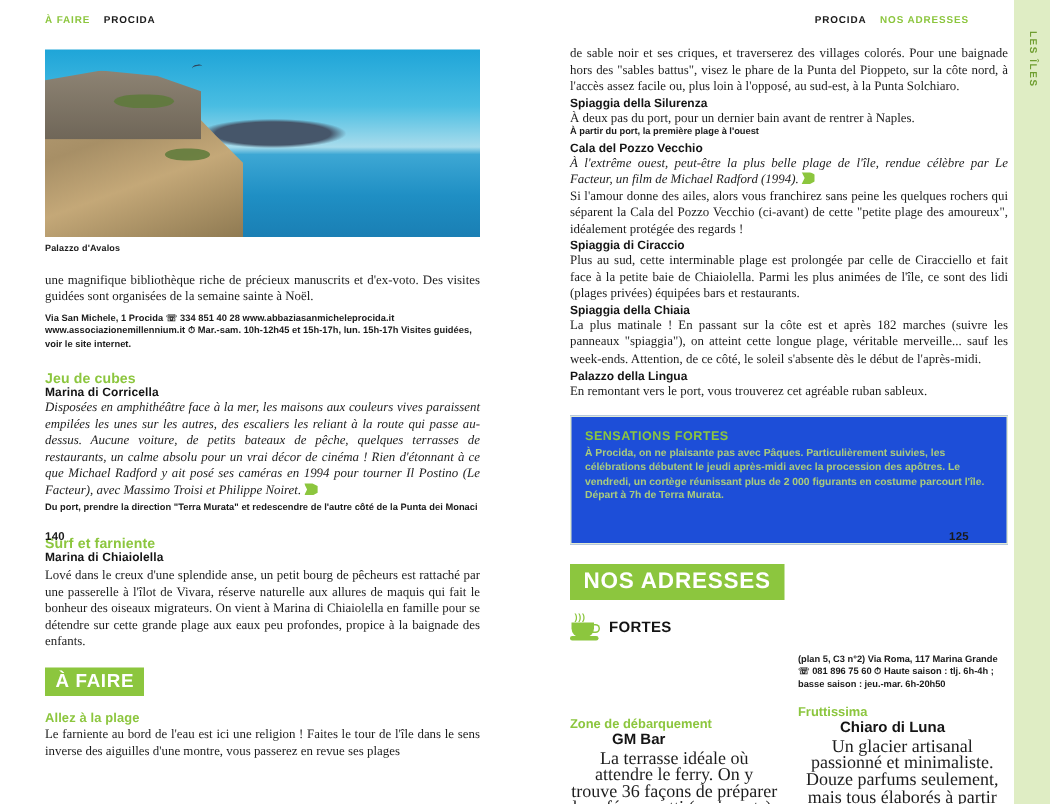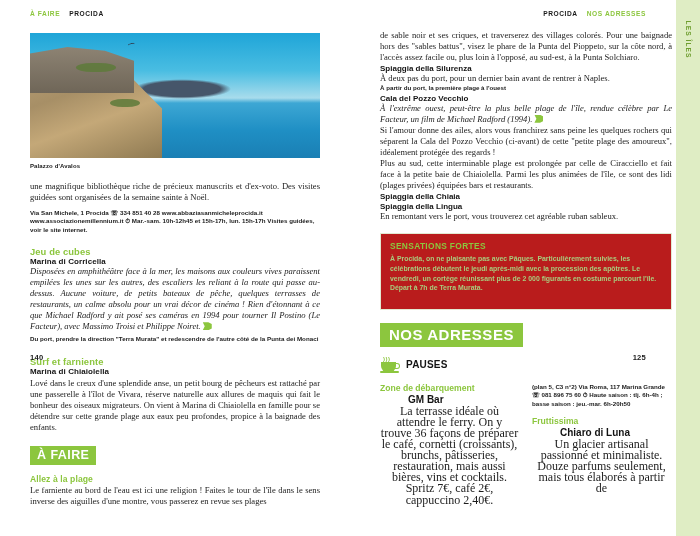--- a/index.html
+++ b/index.html
@@ -93,22 +93,22 @@
   }
   .banner.big { font-size: 15px; padding: 3px 9px 4px 9px; }
   .entry-title {
     color: #141414; font-size: 8px; font-weight: bold; margin-top: 1px;
   }
   .note {
     font-size: 6.2px; font-weight: bold; color: #1a1a1a; line-height: 8.2px;
   }
 
   .sensbox {
-    margin-top: 11px; border: 1px solid #e2ead2; background: #b91c1c;
-    padding: 7px 9px 16px 9px; width: 292px;
+    margin-top: 11px; border: 1px solid #e2ead2; background: #1d4ed8;
+    padding: 7px 9px 26px 9px; width: 292px;
   }
   .sens-title {
     color: #8cc63e; font-size: 8.4px; font-weight: bold;
     letter-spacing: .04em; margin-bottom: 3px;
   }
   .sens-body {
     color: #a9cc7d; font-size: 6.9px; line-height: 9.6px; font-weight: bold;
   }
 
   .pauses-row { display: flex; align-items: center; gap: 6px; margin-top: 9px; }
@@ -130,21 +130,21 @@
   .cup-steam {
     position: absolute; left: 3px; top: 0px;
     font-size: 6px; color: #8cc63e; font-weight: bold; letter-spacing: .5px;
   }
   .pauses-label {
     font-size: 10px; font-weight: bold; color: #141414; letter-spacing: .02em;
   }
 
   .two-col { display: flex; gap: 13px; margin-top: 9px; }
   .col { width: 139px; }
-  .addr-title { color: #8cc63e; font-size: 8.6px; font-weight: bold; }
+  .addr-title { color: #8cc63e; font-size: 8.6px; font-weight: bold; margin-top: 41px; }
   .addr-name  { color: #141414; font-size: 10px; font-weight: bold; margin-top: 1px; margin-left: 28px; }
   .addr-body {
     font-family: Liberation Serif, serif;
     font-size: 12px; line-height: 11.1px; color: #1c1c1c; margin-top: 1px; text-align: center;
   }
   .addr-meta {
     font-size: 6.2px; line-height: 8.4px; font-weight: bold; color: #1a1a1a;
   }
 
   
@@ -227,44 +227,46 @@
 
     <div class="entry-title">Spiaggia della Silurenza</div>
     <div class="serif">À deux pas du port, pour un dernier bain avant de rentrer à Naples.</div>
     <div class="note">À partir du port, la première plage à l'ouest</div>
 
     <div class="entry-title">Cala del Pozzo Vecchio</div>
     <div class="serif serif-it"><span>À l'extrême ouest, peut-être la plus belle plage de l'île, rendue célèbre par Le Facteur, un film de Michael Radford (1994).</span><span class="marker"></span></div>
 
     <div class="serif">Si l'amour donne des ailes, alors vous franchirez sans peine les quelques rochers qui séparent la Cala del Pozzo Vecchio (ci-avant) de cette "petite plage des amoureux", idéalement protégée des regards !</div>
 
+    <div class="entry-title">Spiaggia di Ciraccio</div>
     <div class="serif">Plus au sud, cette interminable plage est prolongée par celle de Ciracciello et fait face à la petite baie de Chiaiolella. Parmi les plus animées de l'île, ce sont des lidi (plages privées) équipées bars et restaurants.</div>
 
     <div class="entry-title">Spiaggia della Chiaia</div>
-
-    <div class="entry-title">Spiaggia della Lingua</div>
+    <div class="serif">La plus matinale ! En passant sur la côte est et après 182 marches (suivre les panneaux "spiaggia"), on atteint cette longue plage, véritable merveille... sauf les week-ends. Attention, de ce côté, le soleil s'absente dès le début de l'après-midi.</div>
+
+    <div class="entry-title">Palazzo della Lingua</div>
     <div class="serif">En remontant vers le port, vous trouverez cet agréable ruban sableux.</div>
 
     <div class="sensbox">
       <div class="sens-title">SENSATIONS FORTES</div>
       <div class="sens-body">À Procida, on ne plaisante pas avec Pâques. Particulièrement suivies, les célébrations débutent le jeudi après-midi avec la procession des apôtres. Le vendredi, un cortège réunissant plus de 2 000 figurants en costume parcourt l'île. Départ à 7h de Terra Murata.</div>
     </div>
 
     <div style="margin-top:13px">
       <span class="banner big">NOS ADRESSES</span>
     </div>
 
     <div class="pauses-row">
       <span class="cup">
         <span class="cup-steam">)))</span>
         <span class="cup-body"></span>
         <span class="cup-handle"></span>
         <span class="cup-saucer"></span>
       </span>
-      <span class="pauses-label">PAUSES</span>
+      <span class="pauses-label">FORTES</span>
     </div>
 
     <div class="two-col">
       <div class="col">
         <div class="addr-title">Zone de débarquement</div>
         <div class="addr-name">GM Bar</div>
         <div class="addr-body">La terrasse idéale où attendre le ferry. On y trouve 36 façons de préparer le café, cornetti (croissants), brunchs, pâtisseries, restauration, mais aussi bières, vins et cocktails. Spritz 7€, café 2€, cappuccino 2,40€.</div>
       </div>
       <div class="col">
         <div class="addr-meta">(plan 5, C3 n°2) Via Roma, 117 Marina Grande ☏ 081 896 75 60 ⏱ Haute saison : tlj. 6h-4h ; basse saison : jeu.-mar. 6h-20h50</div>

